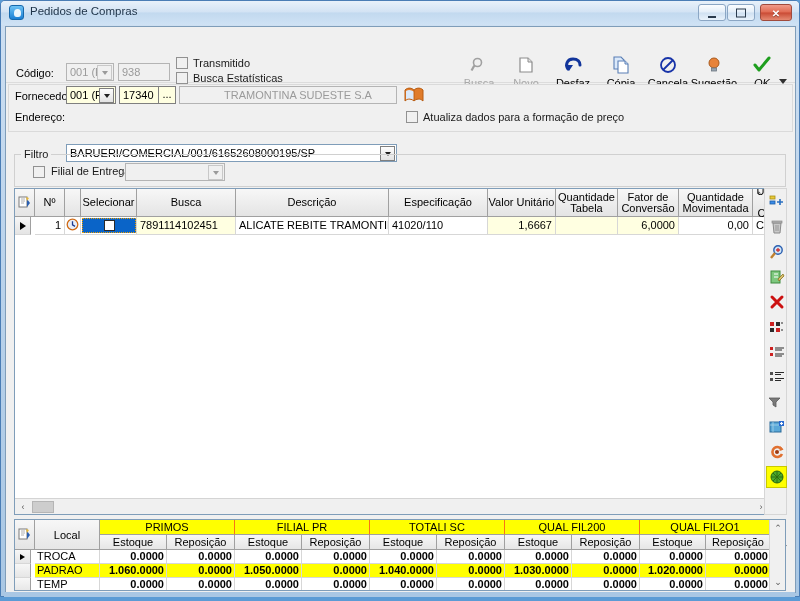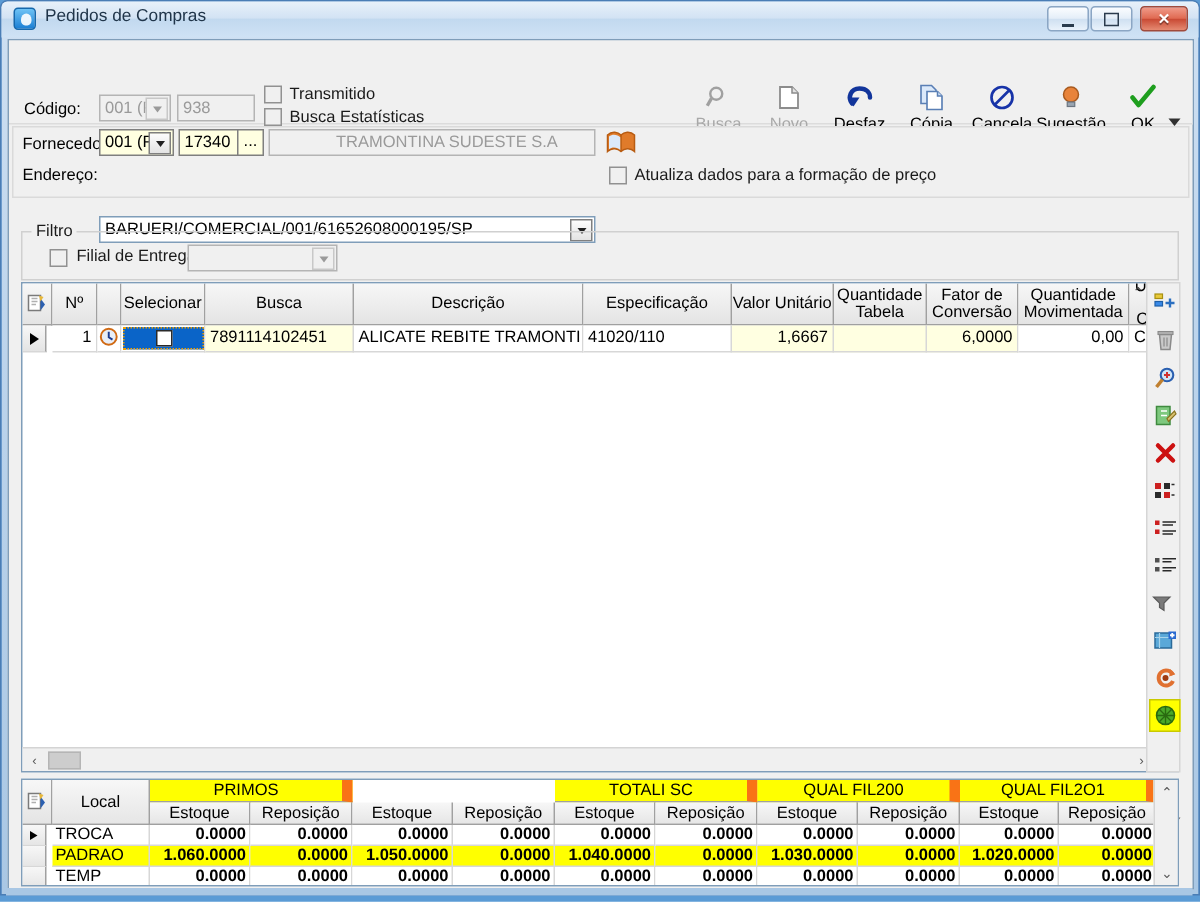--- a/index.html
+++ b/index.html
@@ -238,21 +238,21 @@
   }
   
   #grid-bot {
     position:absolute; left:8px; top:492px; width:772px; height:72px;
     background:#fff; border:1px solid #7f9db9;
   }
   #grid-bot-inner { position:absolute; left:0;top:0;right:16px;bottom:0; overflow:hidden; }
   .bhdr-group {
     position:absolute; top:0; height:15px;
     background:#ffff00;
-    border-right:7px solid #f97316; border-bottom:1px solid #a0a0a0;
+    border-right:1px solid #f97316; border-bottom:1px solid #a0a0a0;
     display:flex;align-items:center;justify-content:center;
     font-size:11px;
   }
   .bhdr-sub {
     position:absolute; top:15px; height:15px;
     background: linear-gradient(to bottom,#f7f7f7,#e6e6e6);
     border-right:1px solid #a0a0a0; border-bottom:1px solid #a0a0a0;
     display:flex;align-items:center;justify-content:center;
     font-size:11px;
   }
@@ -383,21 +383,21 @@
       <div class="tbtn" style="left:682px;">
         <div class="ticon">
           <svg width="18" height="18" viewBox="0 0 18 18">
               <ellipse cx="9" cy="7" rx="5" ry="5" fill="#e8833a" stroke="#a85a1e" stroke-width="1"></ellipse>
               <rect x="6.5" y="12" width="5" height="3" fill="#9aa5b1" stroke="#6c7681" stroke-width=".8"></rect>
             </svg>
         </div>
         <div class="tlbl"><u>Sugestão</u></div>
       </div>
 
-      <div class="tbtn" style="left:730px;">
+      <div class="tbtn" style="left:730px;font-style:italic;">
         <div class="ticon">
           <svg width="18" height="18" viewBox="0 0 18 18">
               <path d="M2 9 L6 14 L16 2" fill="none" stroke="#1e9e1e" stroke-width="3" stroke-linecap="round" stroke-linejoin="round"></path>
             </svg>
         </div>
         <div class="tlbl"><u>OK</u></div>
       </div>
 
       <div id="tb-more"></div>
     </div>
@@ -604,20 +604,21 @@
           <svg width="14" height="14" viewBox="0 0 14 14">
               <rect x="1" y="1" width="8" height="10" fill="#fff" stroke="#7a7a7a" stroke-width="1"></rect>
               <path d="M3 3 h4 M3 5 h4 M3 7 h3" stroke="#b0b0b0" stroke-width="1"></path>
               <path d="M9 3 L12 7 L9 11 Z" fill="#2a5fb0"></path>
               <path d="M8 1 L11 2 L9 5 Z" fill="#e8b83a"></path>
             </svg>
         </div>
         <div class="bhdr-fixed" style="left:20px; width:65px;">Local</div>
 
         <div class="bhdr-group" style="left:85px; width:135px;">PRIMOS</div>
+        <div class="bhdr-group" style="left:220px; width:135px;">FILIAL PR</div>
         <div class="bhdr-group" style="left:355px; width:135px;">TOTALI SC</div>
         <div class="bhdr-group" style="left:490px; width:135px;">QUAL FIL200</div>
         <div class="bhdr-group" style="left:625px; width:131px;">QUAL FIL2O1</div>
 
         <div class="bhdr-sub" style="left:85px;  width:67px;">Estoque</div>
         <div class="bhdr-sub" style="left:152px; width:68px;">Reposição</div>
         <div class="bhdr-sub" style="left:220px; width:67px;">Estoque</div>
         <div class="bhdr-sub" style="left:287px; width:68px;">Reposição</div>
         <div class="bhdr-sub" style="left:355px; width:67px;">Estoque</div>
         <div class="bhdr-sub" style="left:422px; width:68px;">Reposição</div>

